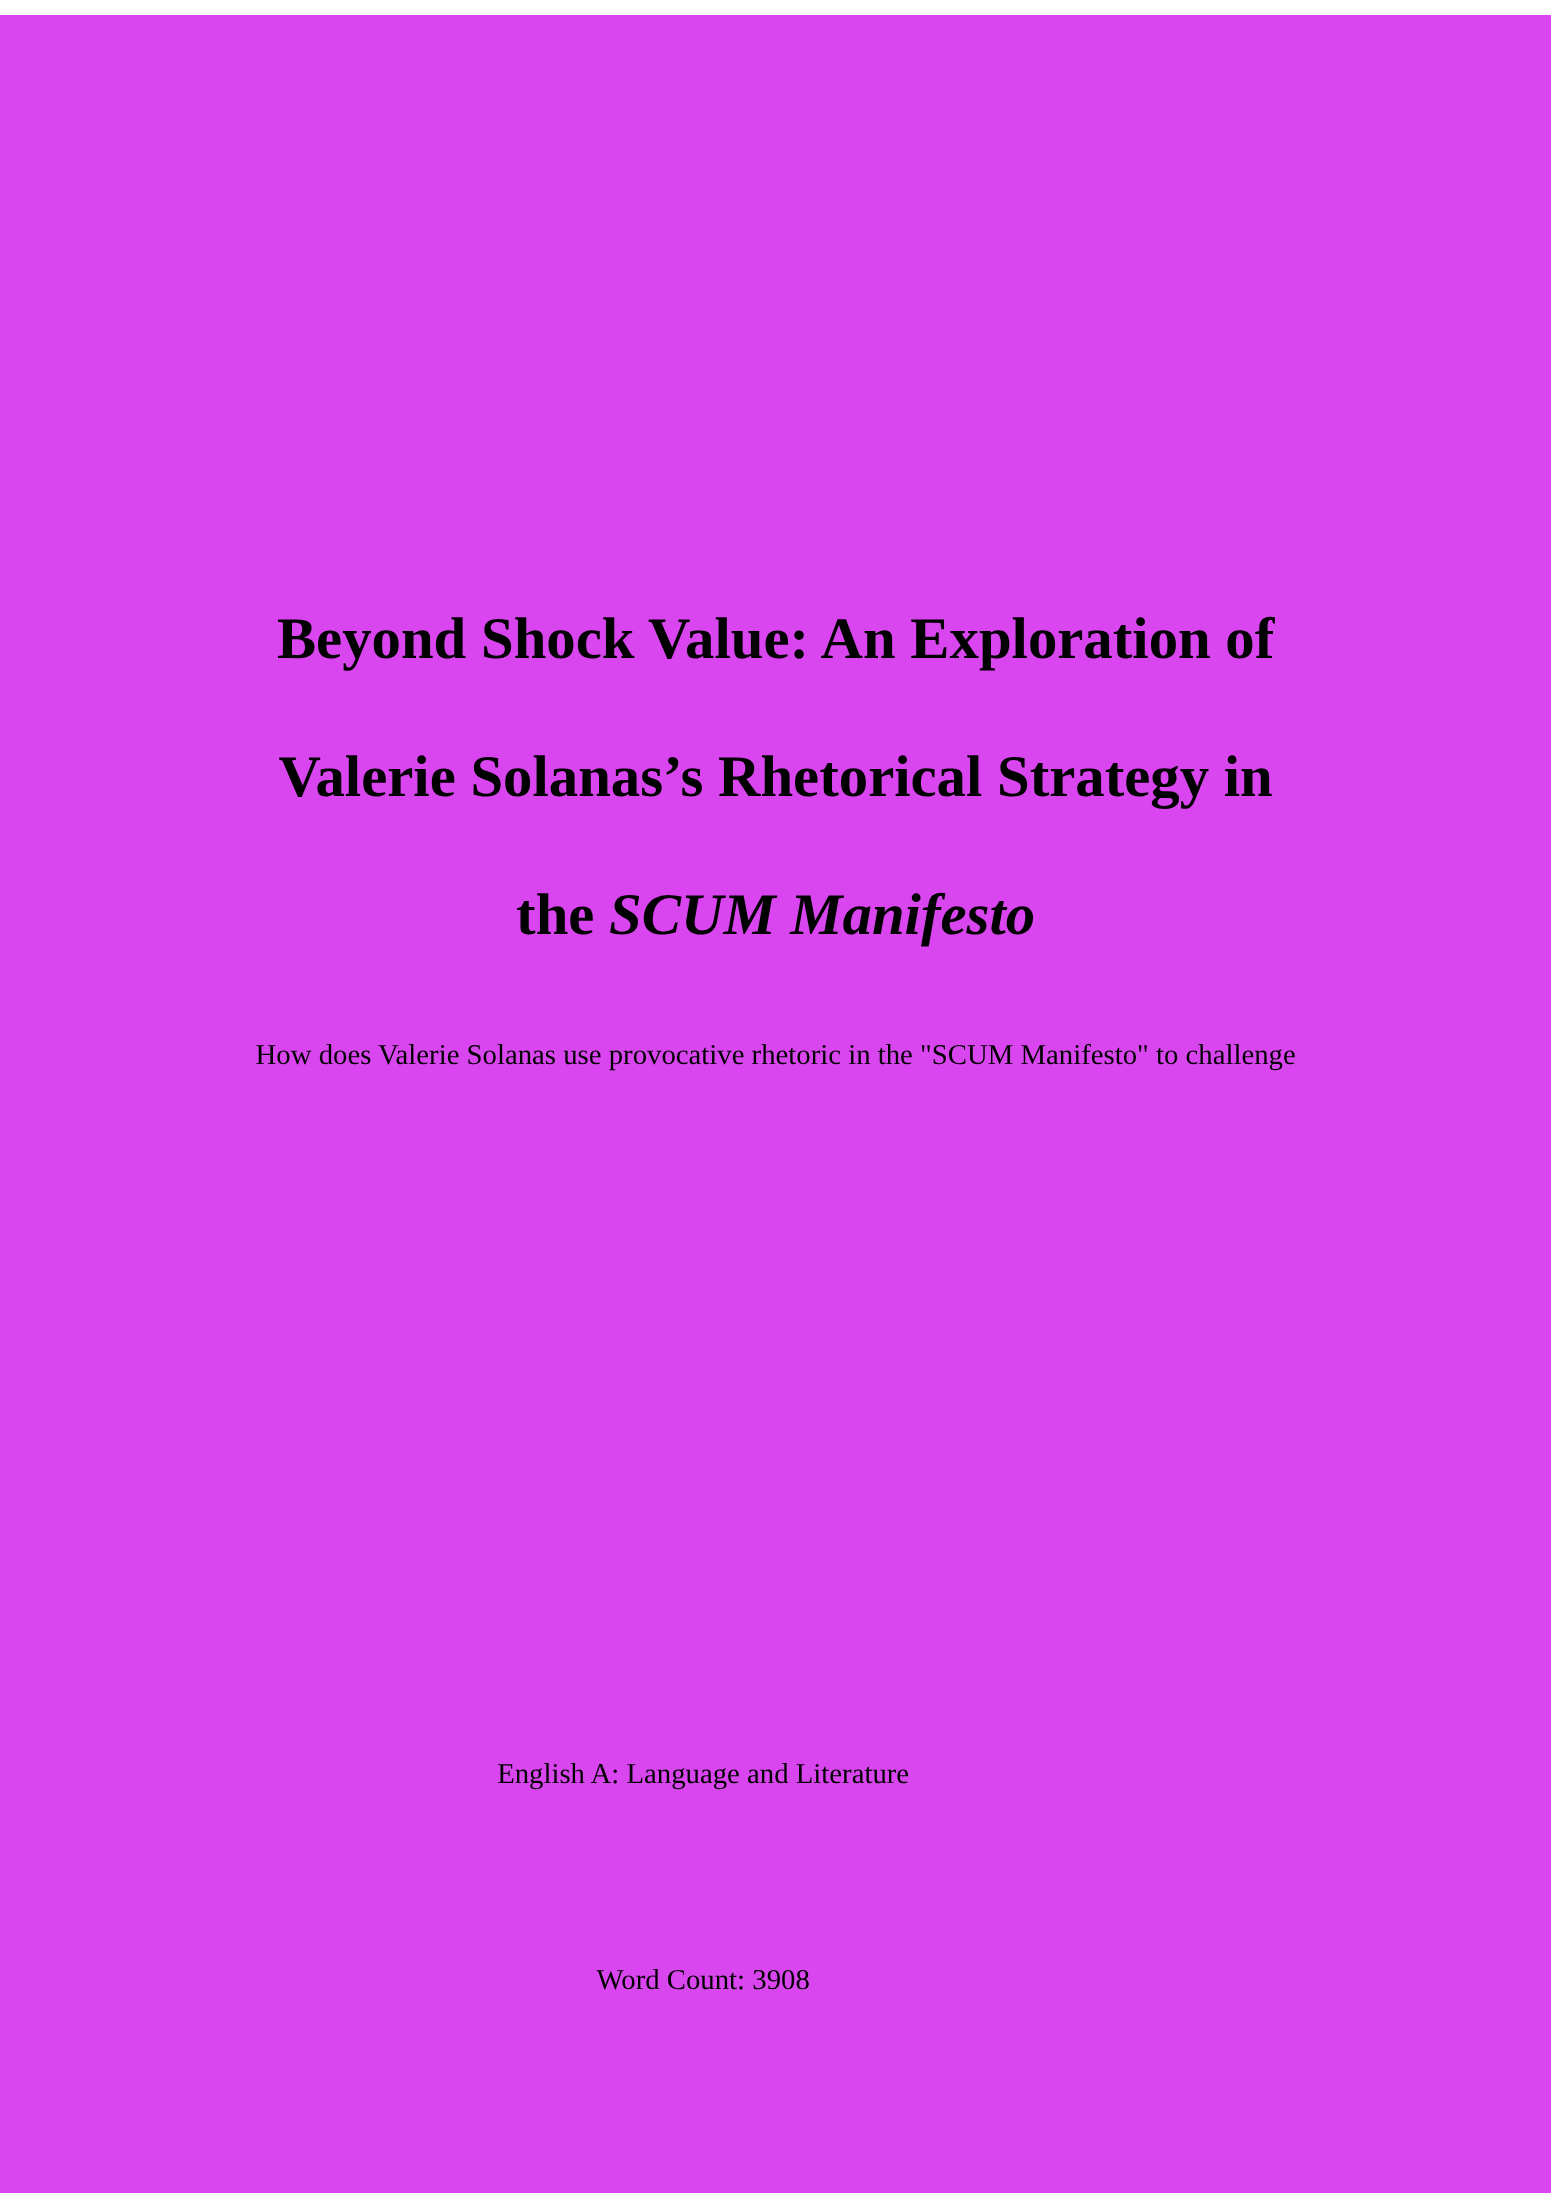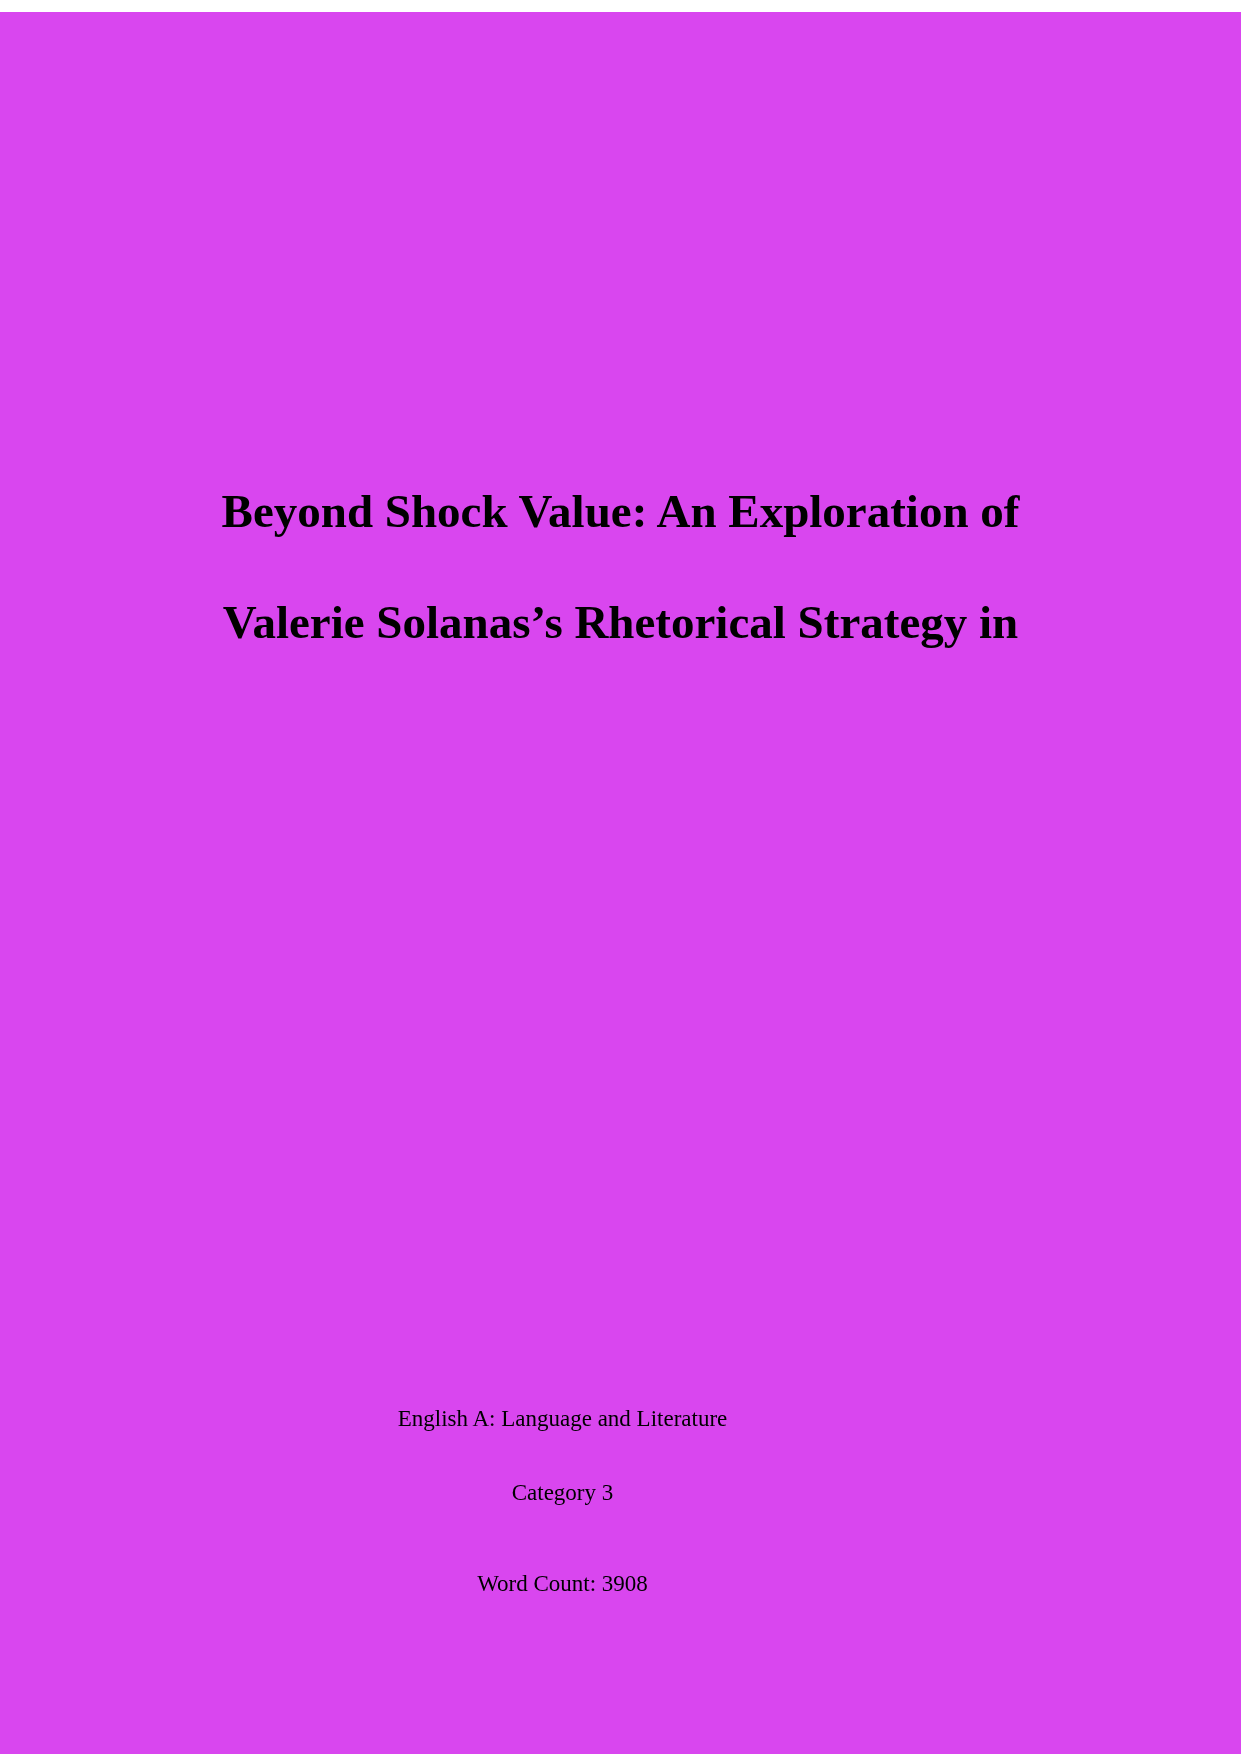--- a/index.html
+++ b/index.html
@@ -60,19 +60,20 @@
     .m2 { top: 1467px; }
     .m3 { top: 1540px; margin-top: 18px; }
   </style>
 </head>
 <body>
 
 <div class="page">
 
   <div class="title-line t1">Beyond Shock Value: An Exploration of</div>
   <div class="title-line t2">Valerie Solanas’s Rhetorical Strategy in</div>
+  <div class="title-line t3"><span>the </span><span class="italic">SCUM Manifesto</span></div>
 
+  <div class="question-line q1">How does Valerie Solanas use provocative rhetoric in the "SCUM Manifesto" to challenge</div>
 
   <div class="meta-line m1">English A: Language and Literature</div>
-  <div class="meta-line m2">Category 3</div>
   <div class="meta-line m3">Word Count: 3908</div>
 
 </div>
 
 </body></html>

